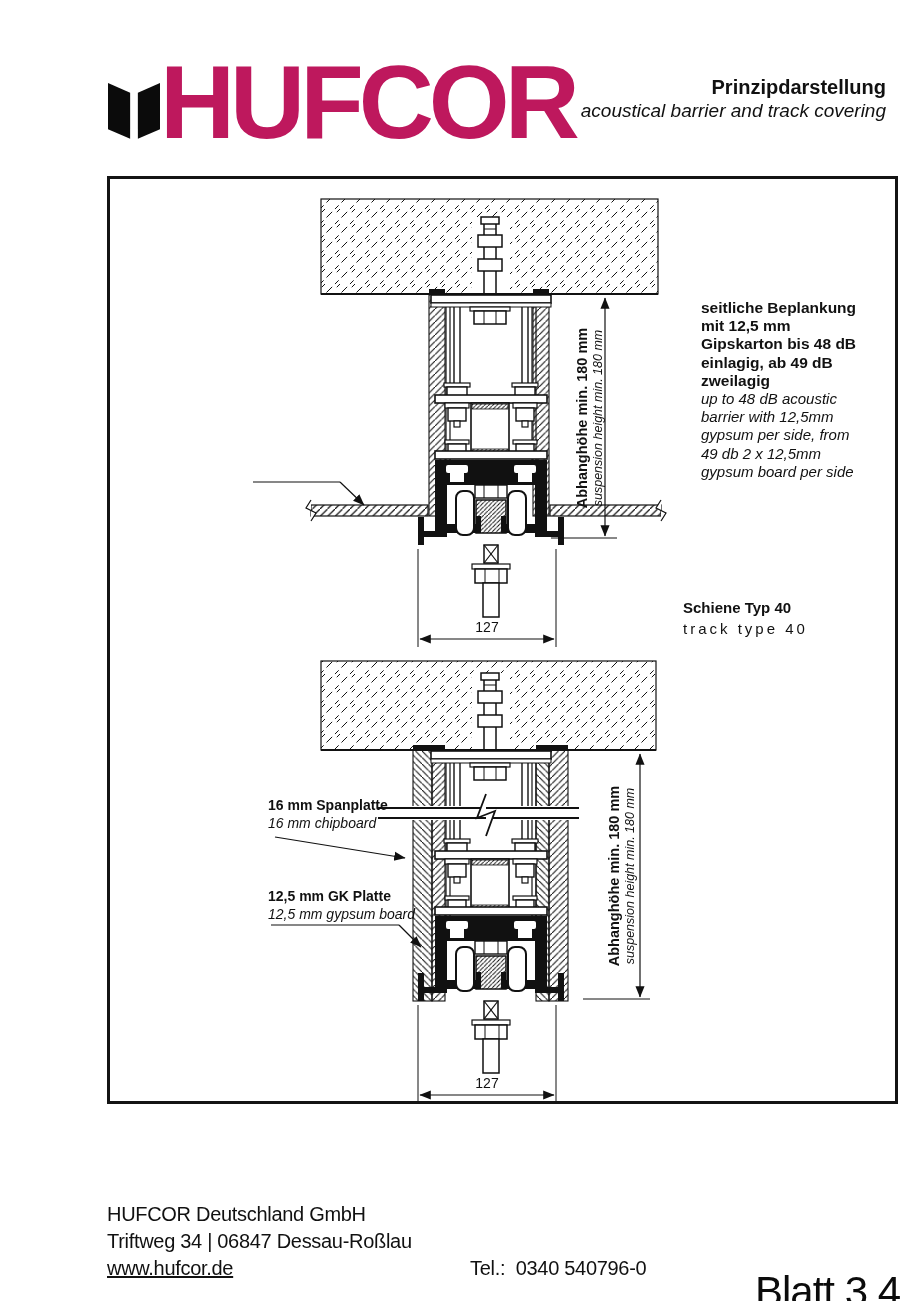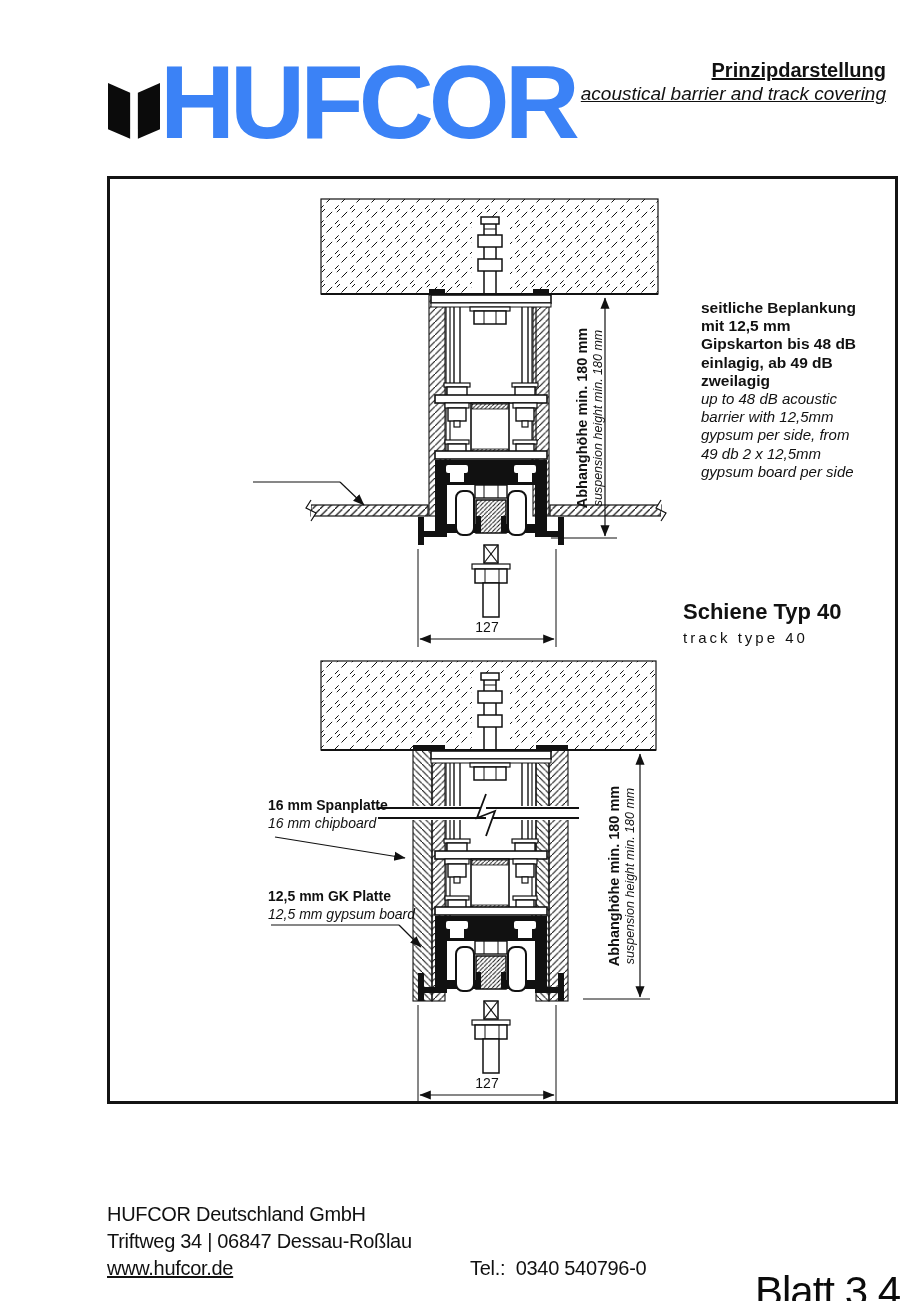--- a/index.html
+++ b/index.html
@@ -1,37 +1,37 @@
 <!DOCTYPE html>
 <html><head>
 <meta charset="utf-8">
 <style>
   html,body{margin:0;padding:0;background:#fff;}
   .page{position:relative;width:920px;height:1301px;background:#fff;overflow:hidden;
         font-family:"Liberation Sans",sans-serif;color:#111;}
   
   .logo-icon{position:absolute;left:108px;top:78px;width:52px;height:62px;}
   .logo-word{position:absolute;left:160px;top:56px;font-size:104px;line-height:92px;
-             font-weight:bold;letter-spacing:-5px;color:#3b82f6;}
-  .title-block{position:absolute;right:34px;top:59px;text-align:right;line-height:23px;text-decoration:underline;}
+             font-weight:bold;letter-spacing:-5px;color:#be185d;}
+  .title-block{position:absolute;right:34px;top:76px;text-align:right;line-height:23px;}
   .title-block .t1{font-weight:bold;font-size:20px;}
   .title-block .t2{font-weight:bold;font-size:20px;}
   .title-block .t3{font-style:italic;font-size:19px;}
   
   .frame{position:absolute;left:107px;top:176px;width:791px;height:928px;
          border:3px solid #141414;box-sizing:border-box;background:#fff;}
   .frame svg.drw{position:absolute;left:0;top:0;}
   .lbl{position:absolute;line-height:18px;font-size:14px;}
   .lbl .b{font-weight:bold;}
   .lbl .i{font-style:italic;}
   .note-block{position:absolute;left:591px;top:120px;width:210px;line-height:18.2px;}
   .note-block .de{font-weight:bold;font-size:15.5px;}
   .note-block .en{font-style:italic;font-size:15px;}
   .schiene{position:absolute;left:573px;top:420px;}
-  .schiene .b{font-weight:bold;font-size:22px;}
+  .schiene .b{font-weight:bold;font-size:15px;}
   .schiene .i{font-size:15px;letter-spacing:3px;margin-top:4px;}
   .decke{left:141px;top:252px;}
   .span-lbl{left:158px;top:617px;}
   .gk-lbl{left:158px;top:708px;}
   
   .foot-col{position:absolute;font-size:20px;line-height:27px;letter-spacing:-0.3px;}
   .foot-left{left:107px;top:1201px;}
   .foot-mid{left:470px;top:1201px;white-space:pre;}
   .u{text-decoration:underline;}
   .sheet-box{position:absolute;right:17px;top:1268px;text-align:left;}

